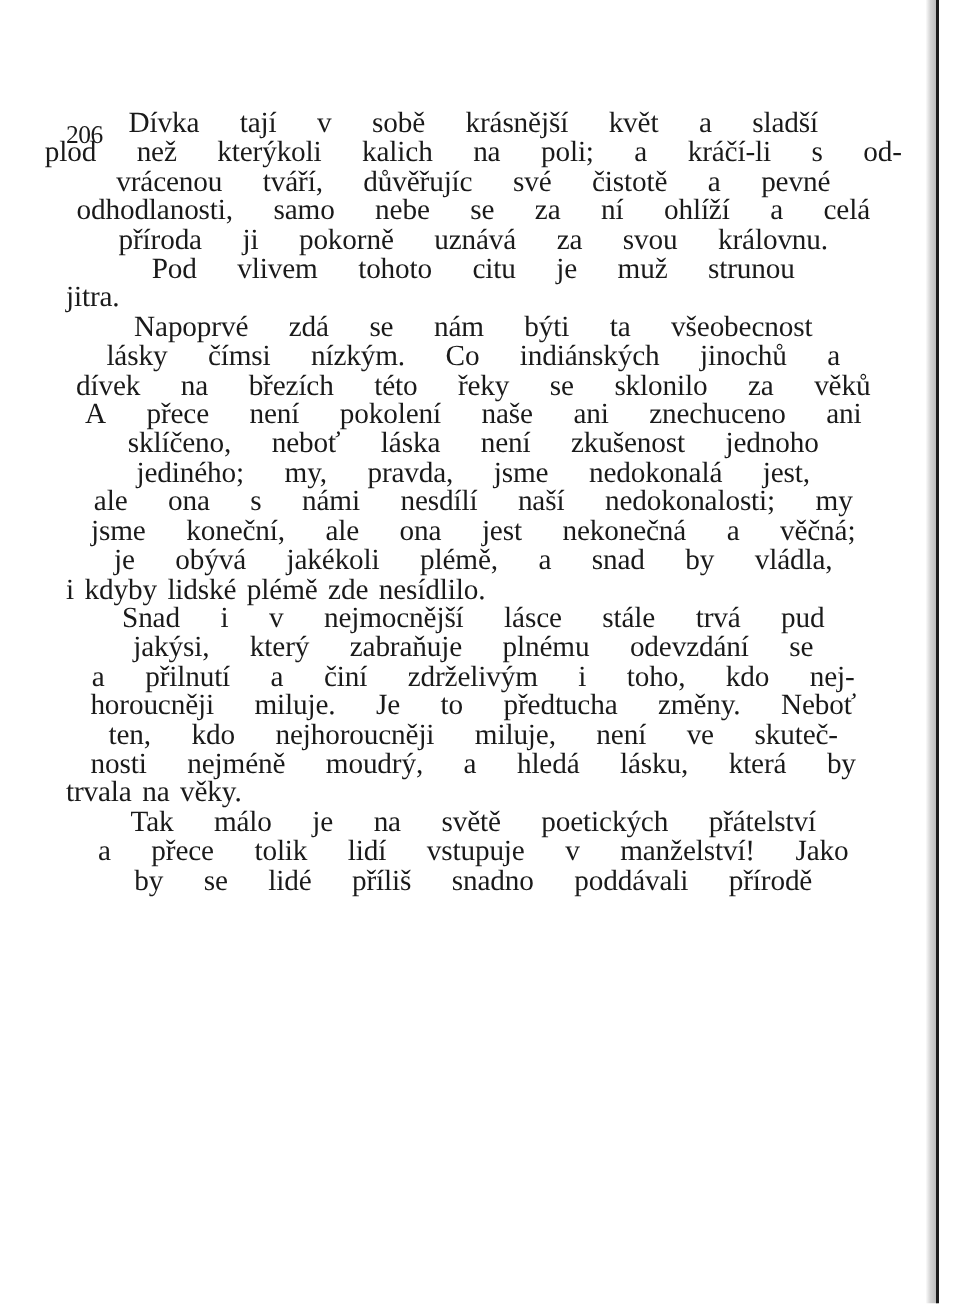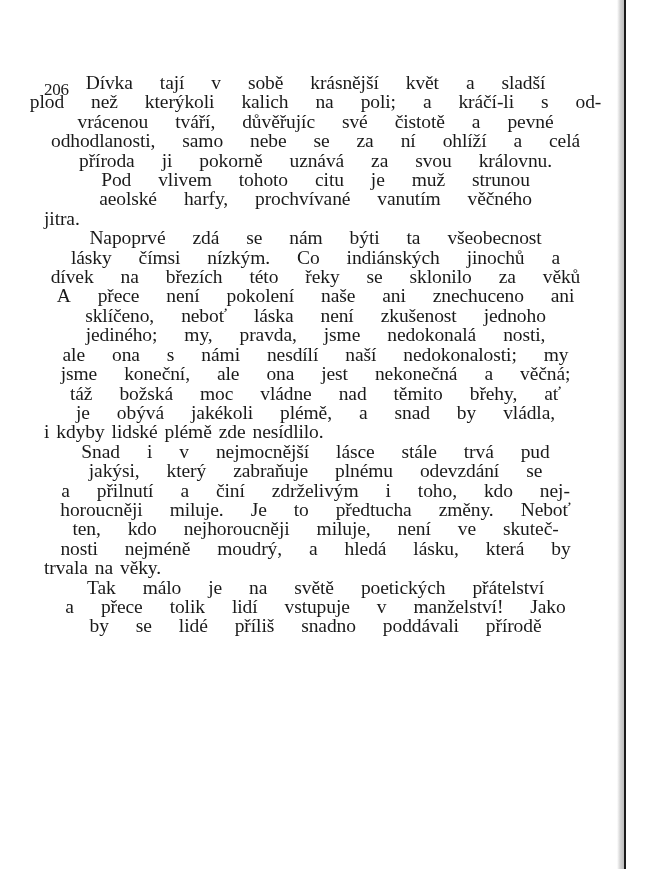--- a/index.html
+++ b/index.html
@@ -99,27 +99,20 @@
 
   <div class="justify-line indent">
       <span class="w">Pod</span>
       <span class="w">vlivem</span>
       <span class="w">tohoto</span>
       <span class="w">citu</span>
       <span class="w">je</span>
       <span class="w">muž</span>
       <span class="w">strunou</span>
     </div>
-  <div class="justify-line">
-      <span class="w">aeolské</span>
-      <span class="w">harfy,</span>
-      <span class="w">prochvívané</span>
-      <span class="w">vanutím</span>
-      <span class="w">věčného</span>
-    </div>
   <div class="justify-line last">
       <span class="w">jitra.</span>
     </div>
 
   <div class="justify-line indent">
       <span class="w">Napoprvé</span>
       <span class="w">zdá</span>
       <span class="w">se</span>
       <span class="w">nám</span>
       <span class="w">býti</span>
@@ -163,21 +156,21 @@
       <span class="w">není</span>
       <span class="w">zkušenost</span>
       <span class="w">jednoho</span>
     </div>
   <div class="justify-line">
       <span class="w">jediného;</span>
       <span class="w">my,</span>
       <span class="w">pravda,</span>
       <span class="w">jsme</span>
       <span class="w">nedokonalá</span>
-      <span class="w">nosti,</span>
+      <span class="w">jest,</span>
     </div>
   <div class="justify-line">
       <span class="w">ale</span>
       <span class="w">ona</span>
       <span class="w">s</span>
       <span class="w">námi</span>
       <span class="w">nesdílí</span>
       <span class="w">naší</span>
       <span class="w">nedokonalosti;</span>
       <span class="w">my</span>
@@ -186,30 +179,20 @@
       <span class="w">jsme</span>
       <span class="w">koneční,</span>
       <span class="w">ale</span>
       <span class="w">ona</span>
       <span class="w">jest</span>
       <span class="w">nekonečná</span>
       <span class="w">a</span>
       <span class="w">věčná;</span>
     </div>
   <div class="justify-line">
-      <span class="w">táž</span>
-      <span class="w">božská</span>
-      <span class="w">moc</span>
-      <span class="w">vládne</span>
-      <span class="w">nad</span>
-      <span class="w">těmito</span>
-      <span class="w">břehy,</span>
-      <span class="w">ať</span>
-    </div>
-  <div class="justify-line">
       <span class="w">je</span>
       <span class="w">obývá</span>
       <span class="w">jakékoli</span>
       <span class="w">plémě,</span>
       <span class="w">a</span>
       <span class="w">snad</span>
       <span class="w">by</span>
       <span class="w">vládla,</span>
     </div>
   <div class="justify-line last">

